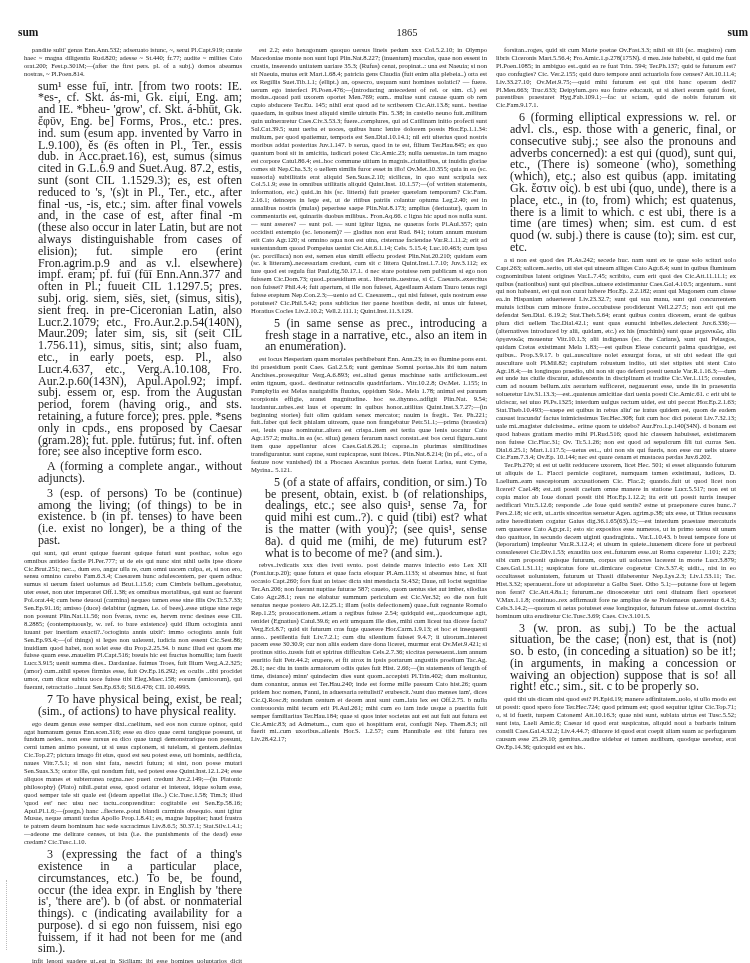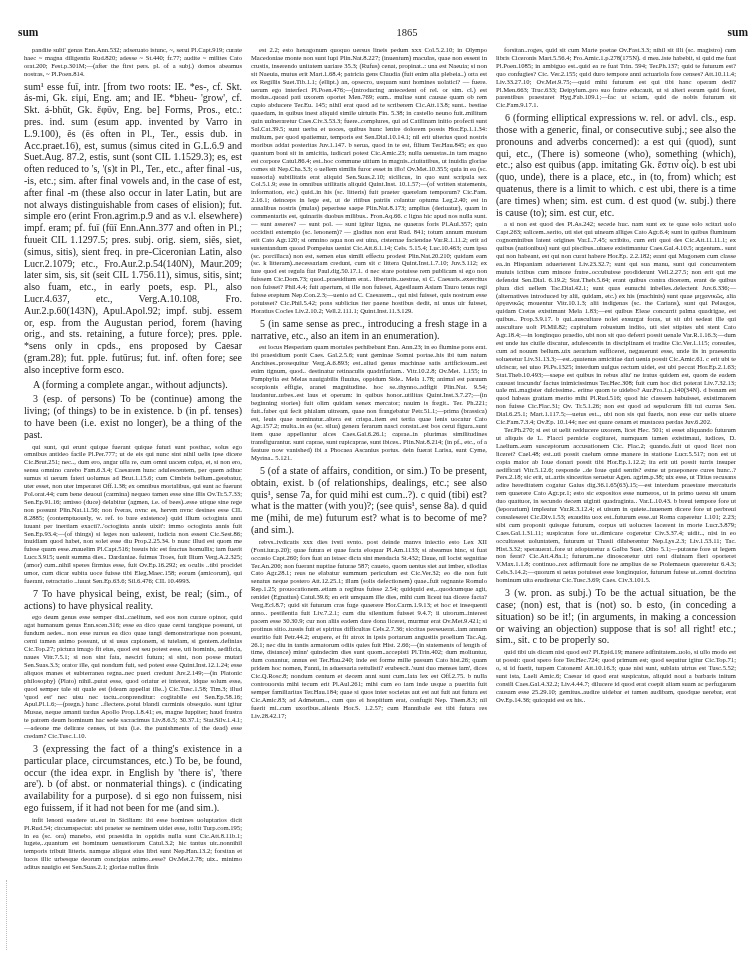--- a/index.html
+++ b/index.html
@@ -10,21 +10,21 @@
              font-family:"Liberation Serif",serif; }
   .hw-right { position:absolute; right:0; top:0; font-weight:bold; font-size:11.5px;
               font-family:"Liberation Serif",serif; }
   .pageno { position:absolute; left:50%; transform:translateX(-50%); top:1px; font-size:10.5px;
             font-family:"Liberation Serif",serif;margin-left:24px; }
   .col { position:absolute; top:46px; font-family:"Liberation Serif",serif; text-align:justify; }
   .c1 { left:24px; width:218px; }
   .c2 { left:251px; width:236px; }
   .c3 { left:496px; width:240px; }
   .small { font-size:6.6px; line-height:7.9px; margin:0; text-indent:8px; }
-  .big { font-size:10px; line-height:11.8px; margin:3px 0 2px 0; text-indent:9px; }
+  .big { font-size:12px; line-height:11.8px; margin:3px 0 2px 14px; text-indent:9px; }
   .big.noind { text-indent:0; }
   .margin-ticks { position:absolute; left:6px; top:880px; width:4px; height:70px;
                   border-left:1px dotted #bbb; }
 </style>
 </head>
 <body>
 
 <div class="header">
   <span class="hw-left">sum</span>
   <span class="pageno">1865</span>

